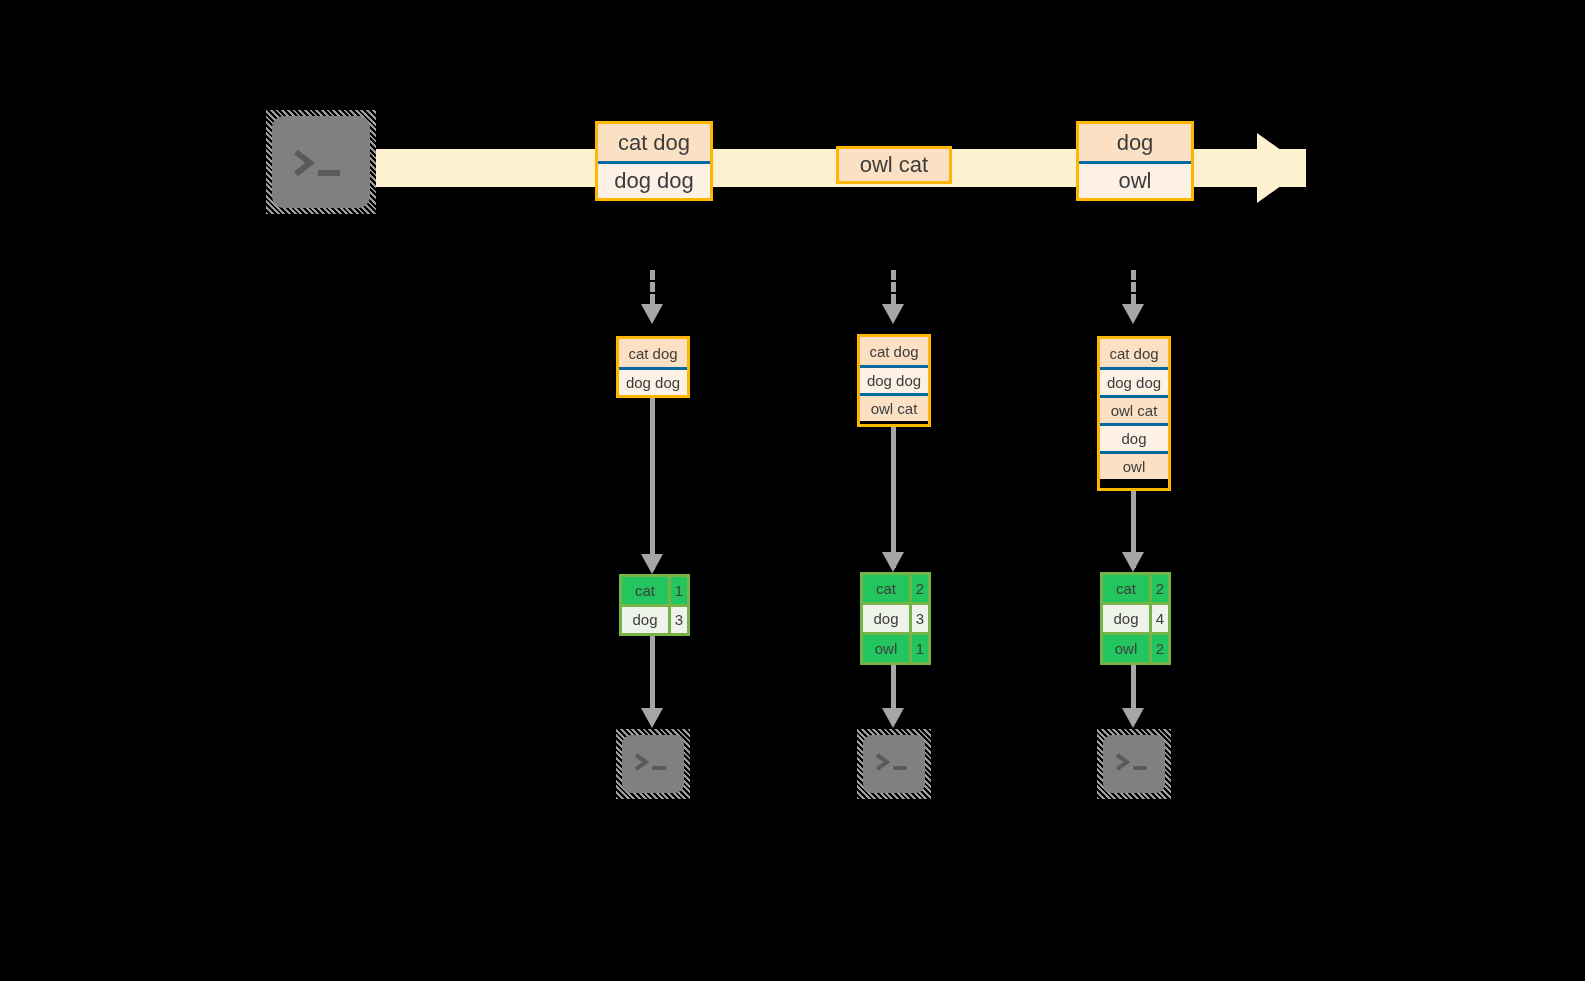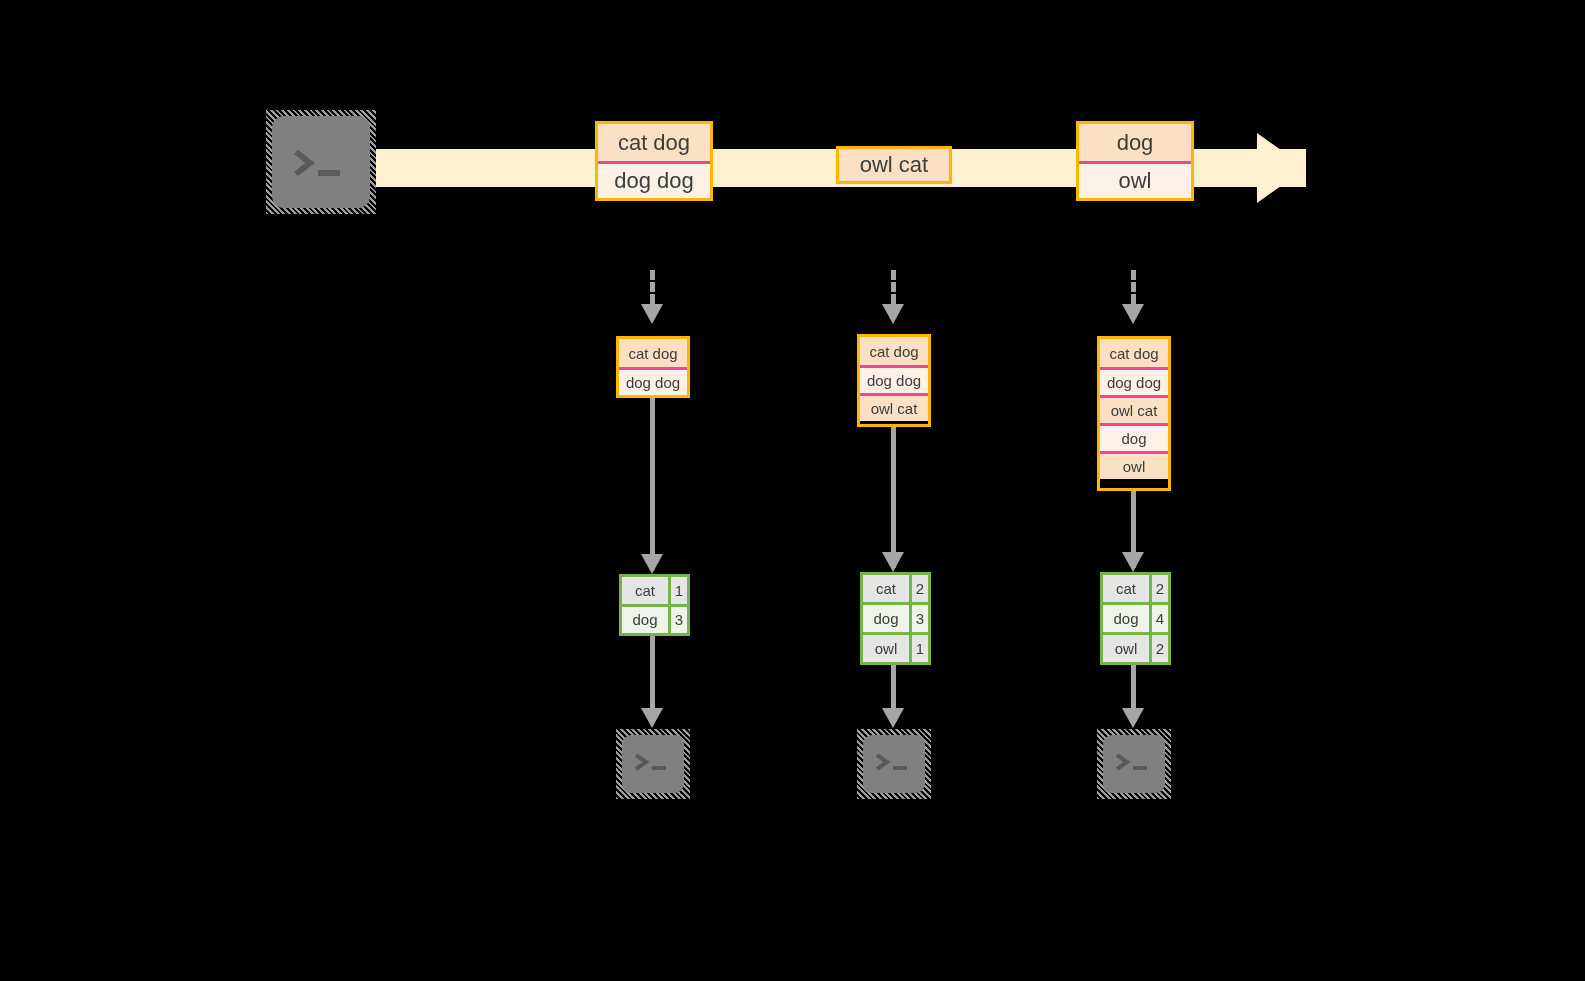--- a/index.html
+++ b/index.html
@@ -19,32 +19,32 @@
     background:#808080;border-radius:12px;}
   .terminal svg{position:absolute;left:0;top:0;}
 
   
   .rec{position:absolute;box-sizing:border-box;border:3px solid #ffb600;}
   .rec .row{box-sizing:border-box;color:#3d3d3d;text-align:center;
     white-space:nowrap;overflow:hidden;display:flex;align-items:center;
     justify-content:center;}
   .rec .row.d{background:#fbe0c4;}
   .rec .row.l{background:#fdf1e6;}
-  .rec .row + .row{border-top:3px solid #ec4899;}
+  .rec .row + .row{border-top:3px solid #0369a1;}
 
   
   .cnt{position:absolute;box-sizing:border-box;border:3px solid #76b447;
     display:flex;flex-direction:column;}
   .cnt .crow{display:flex;flex:1 1 auto;}
   .cnt .crow + .crow{border-top:3px solid #76b447;}
   .cnt .cell{box-sizing:border-box;display:flex;align-items:center;
     justify-content:center;color:#3d3d3d;white-space:nowrap;}
   .cnt .cell.k{flex:0 0 46px;}
   .cnt .cell.v{flex:1 1 auto;border-left:3px solid #76b447;}
-  .cnt .crow.d .cell{background:#e5e5e5;}
+  .cnt .crow.d .cell{background:#22c55e;}
   .cnt .crow.l .cell{background:#eff4ea;}
 
   
   .vline{position:absolute;background:#a6a6a6;width:5px;}
   .vdash{position:absolute;width:0;border-left:5px dashed #a6a6a6;}
   .vhead{position:absolute;width:0;height:0;
     border-left:11px solid transparent;border-right:11px solid transparent;
     border-top:20px solid #a6a6a6;}
 
   

